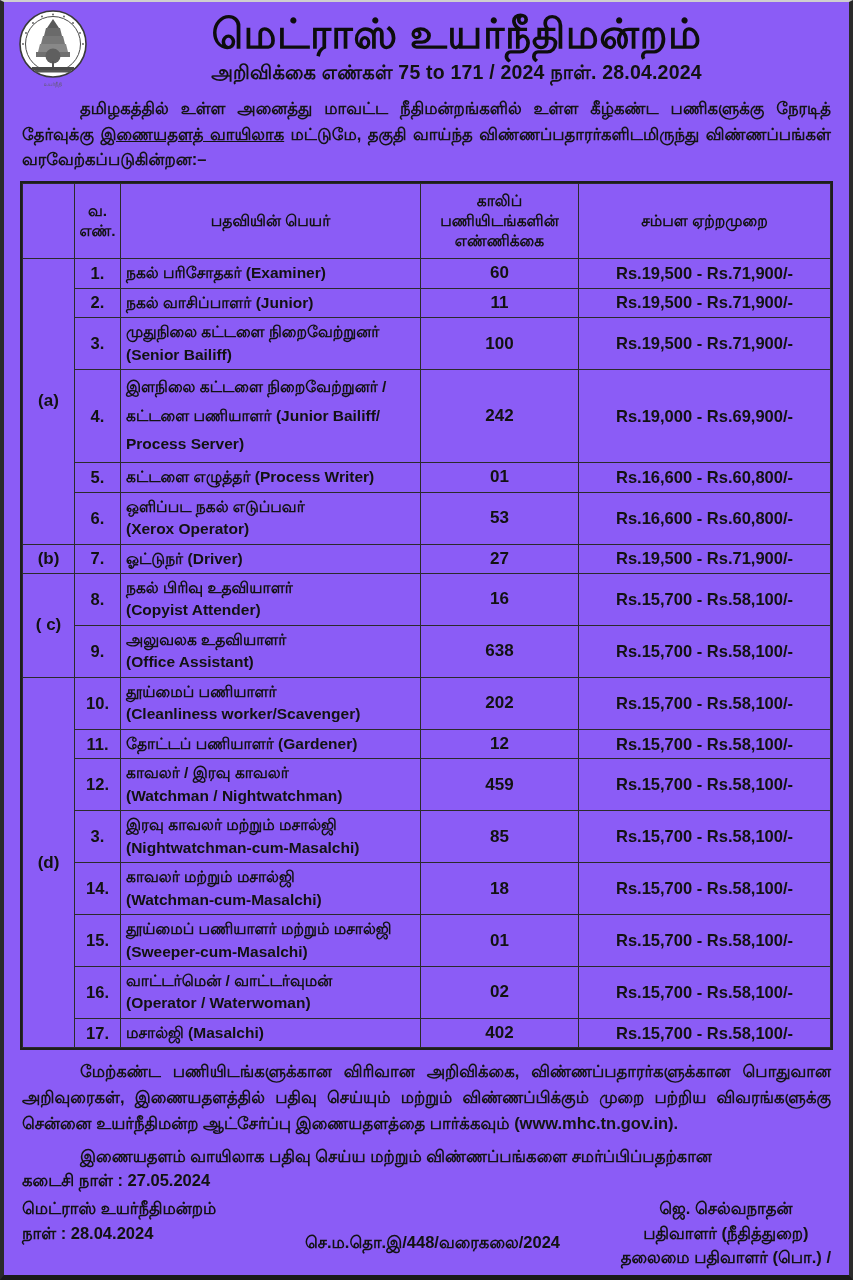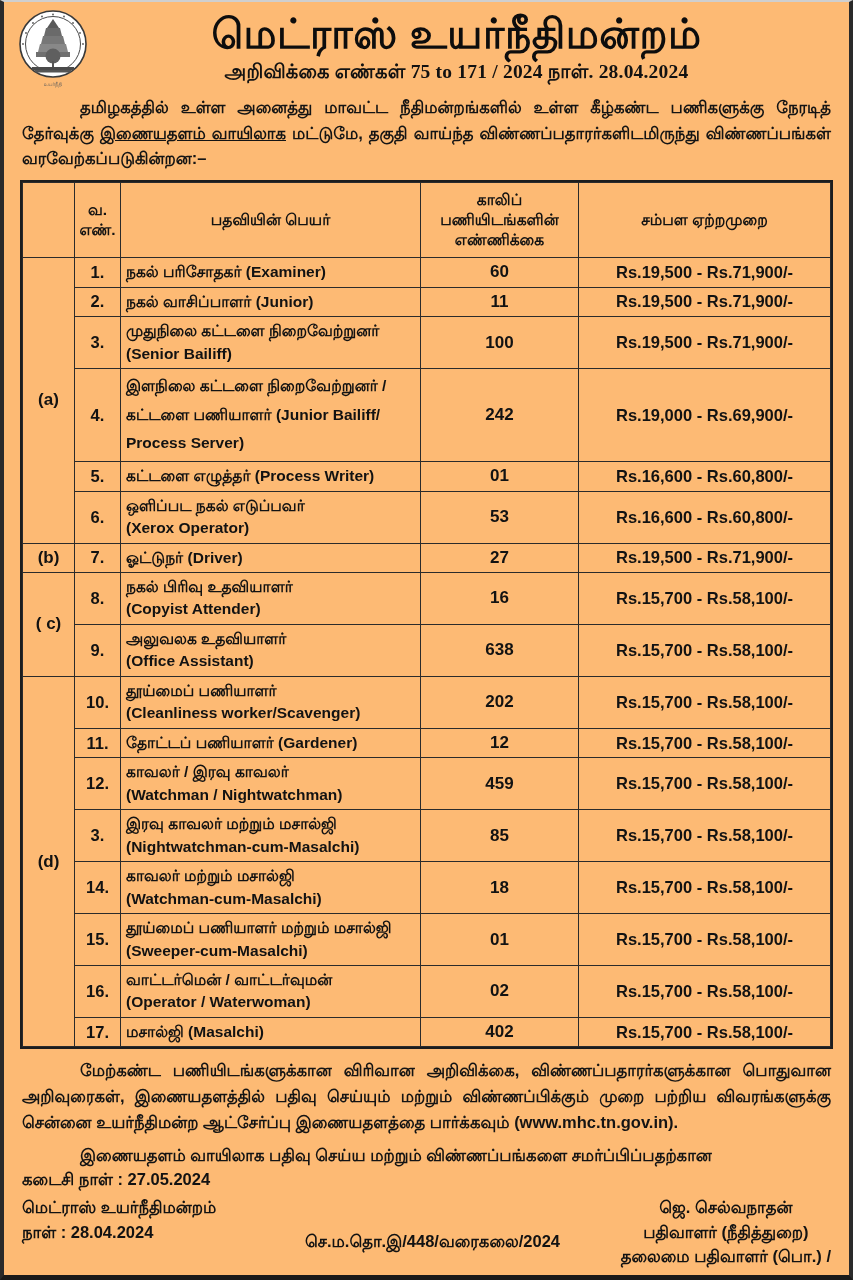--- a/index.html
+++ b/index.html
@@ -9,21 +9,21 @@
   }
   body {
     font-family: "Liberation Sans", "DejaVu Sans", sans-serif;
     color: #111111;
   }
   #page {
     position: relative;
     width: 853px;
     height: 1280px;
     box-sizing: border-box;
-    background: #fdba74;
+    background: #8b5cf6;
     border-left: 4px solid #2a2a2a;
     border-right: 4px solid #2a2a2a;
     border-bottom: 5px solid #1a1a1a;
     border-top: 2px solid #cfcfcf;
     overflow: hidden;
   }
 
   
   .header {
     position: relative;
@@ -54,21 +54,20 @@
     color: #0d0d0d;
     margin: 4px 0 2px 0;
     font-family: "Liberation Sans", "DejaVu Sans", sans-serif;
   }
   .notice-line {
     font-size: 19.5px;
     font-weight: bold;
     color: #121212;
     margin: 4px 0 2px 0;
     letter-spacing: 0.2px;
-    font-family: Liberation Serif, serif;
   }
 
   
   .intro {
     font-size: 16.5px;
     line-height: 1.55;
     text-align: justify;
     margin: 6px 18px 8px 18px;
     color: #141414;
     font-weight: 600;
@@ -222,21 +221,21 @@
         <text x="41" y="80" font-size="5" fill="#5a5a5a" text-anchor="middle" font-family="Liberation Sans, sans-serif">உயர்நீதி</text>
       </svg>
     </div>
 
     <div class="title-block">
       <div class="main-title">மெட்ராஸ் உயர்நீதிமன்றம்</div>
       <div class="notice-line">அறிவிக்கை எண்கள்  75 to 171 / 2024 நாள். 28.04.2024</div>
     </div>
   </div>
 
-  <p class="intro"><span class="indent"></span><span>தமிழகத்தில் உள்ள அனைத்து மாவட்ட நீதிமன்றங்களில் உள்ள கீழ்கண்ட பணிகளுக்கு நேரடித் தேர்வுக்கு </span><b class="ul">இணையதளம் வாயிலாக</b><span> மட்டுமே, தகுதி வாய்ந்த விண்ணப்பதாரர்களிடமிருந்து விண்ணப்பங்கள் வரவேற்கப்படுகின்றன:–</span></p>
+  <p class="intro"><span class="indent"></span><span>தமிழகத்தில் உள்ள அனைத்து மாவட்ட நீதிமன்றங்களில் உள்ள கீழ்கண்ட பணிகளுக்கு நேரடித் தேர்வுக்கு </span><b class="ul">இணையதளத் வாயிலாக</b><span> மட்டுமே, தகுதி வாய்ந்த விண்ணப்பதாரர்களிடமிருந்து விண்ணப்பங்கள் வரவேற்கப்படுகின்றன:–</span></p>
 
   <div class="table-wrap">
     <table class="vac">
       <colgroup>
         <col class="c-group">
           <col class="c-sno">
           <col class="c-post">
           <col class="c-vac">
           <col class="c-pay">
       </colgroup>

